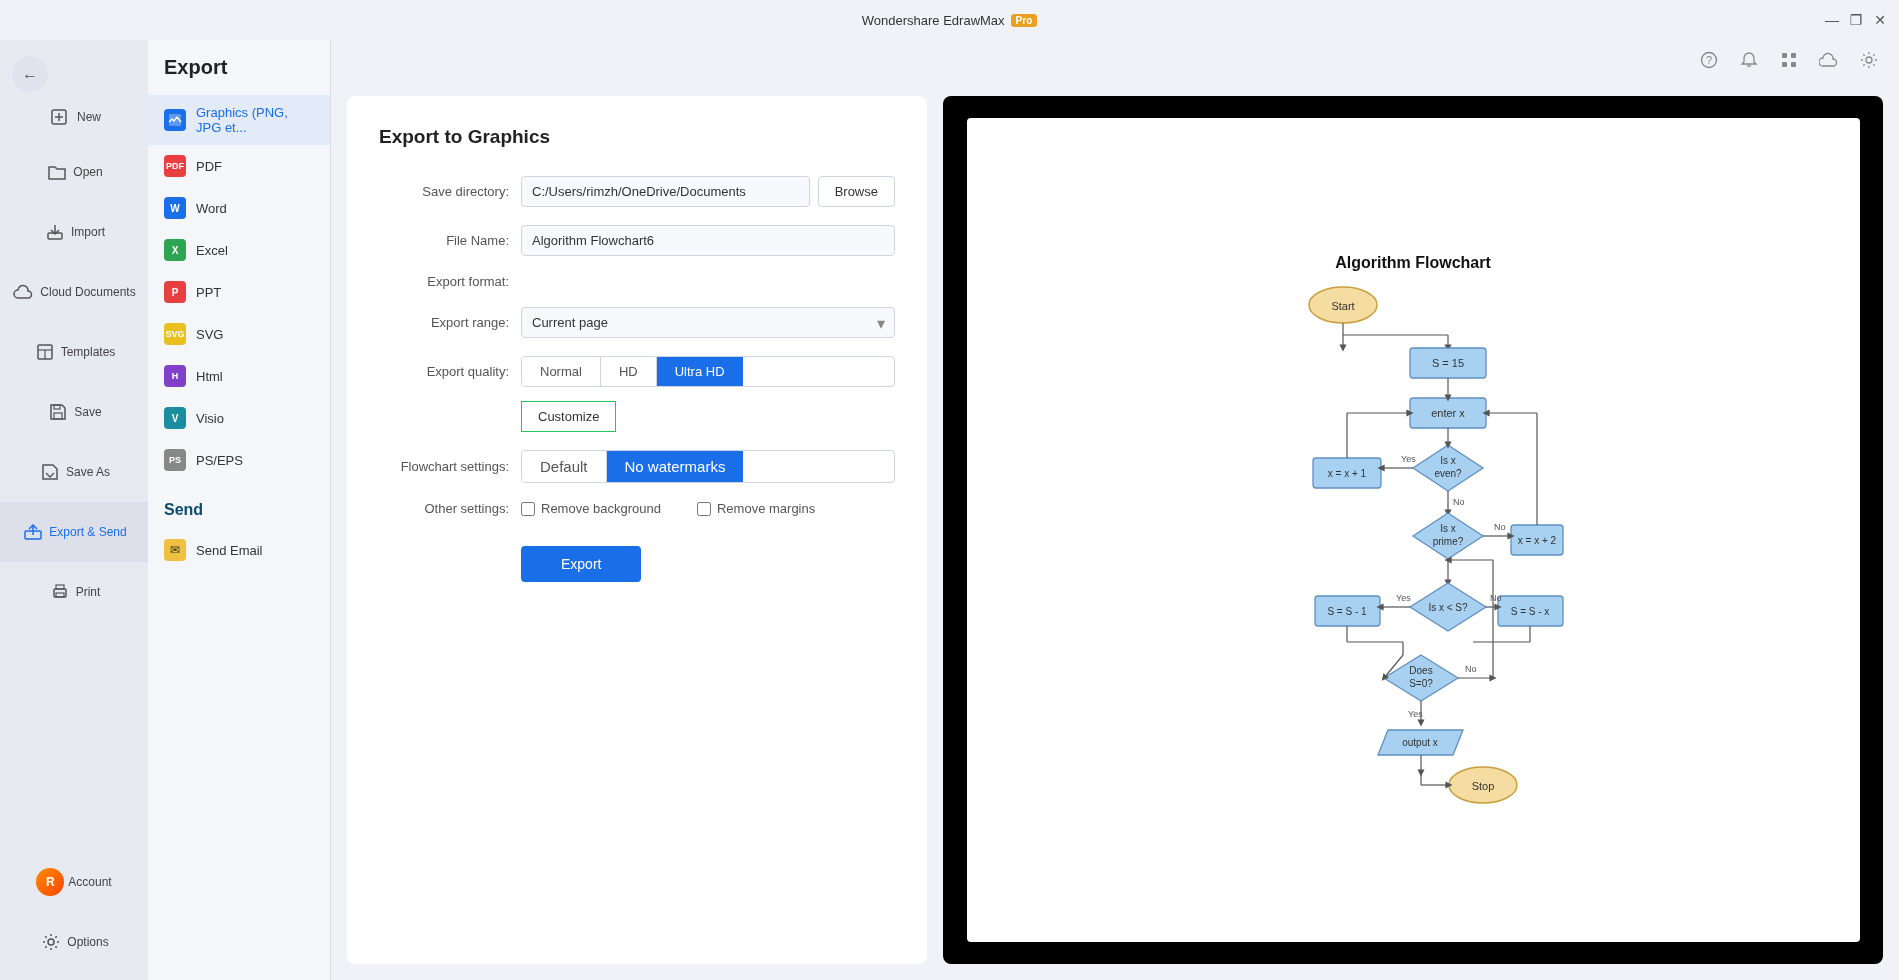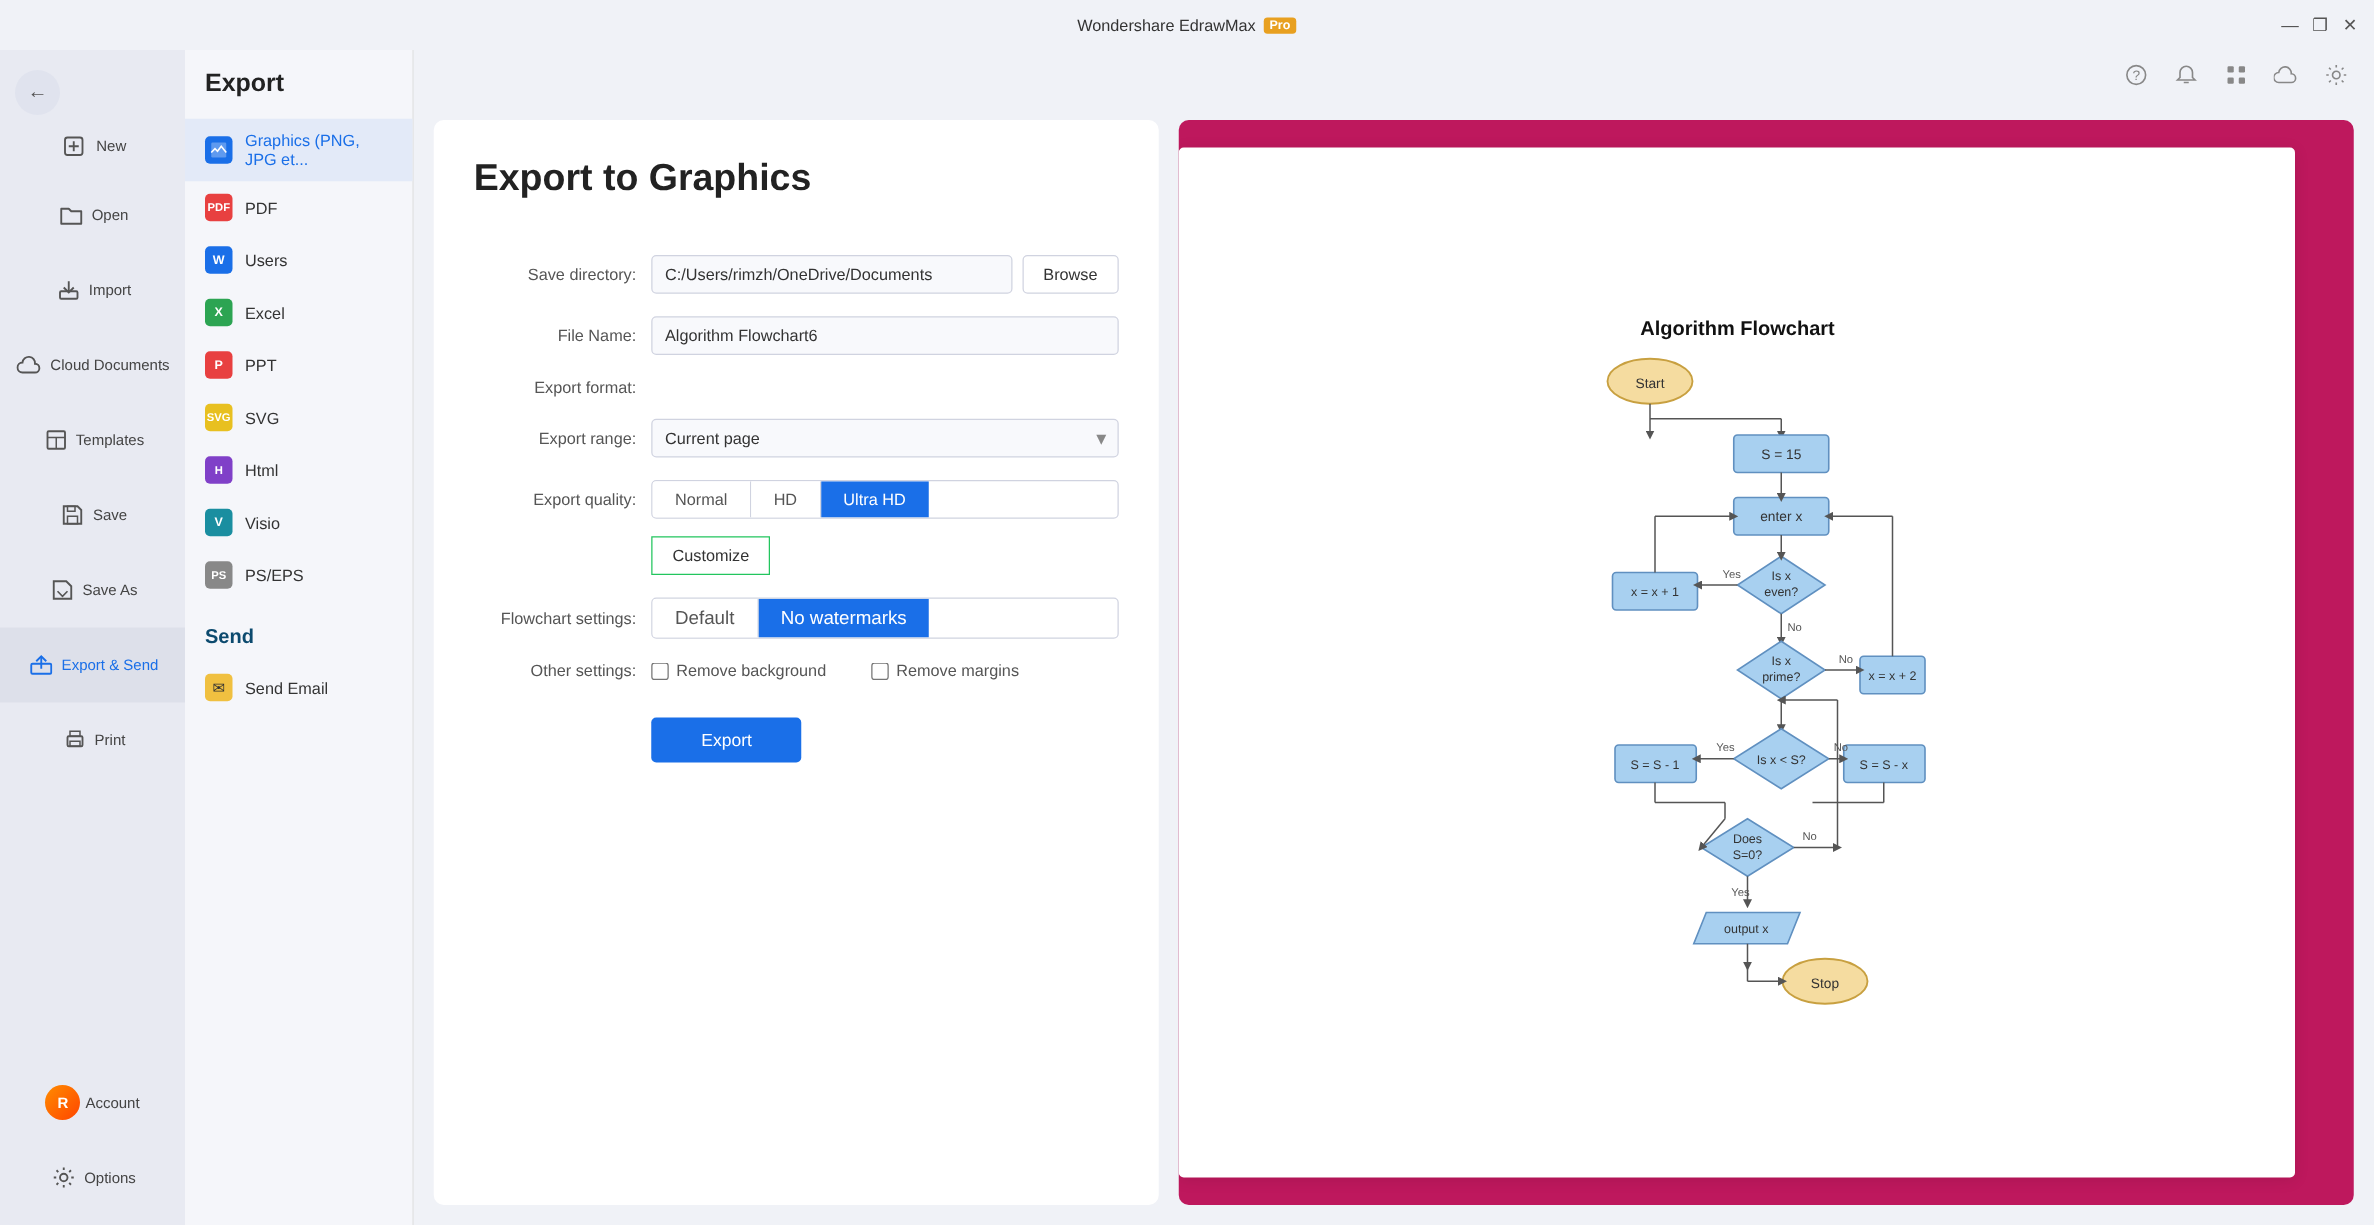--- a/index.html
+++ b/index.html
@@ -189,24 +189,24 @@
     
     .export-form-panel {
       width: 580px;
       background: white;
       border-radius: 8px;
       padding: 30px 32px;
       flex-shrink: 0;
       overflow-y: auto;
     }
     .export-title {
-      font-size: 30px;
+      font-size: 19px;
       font-weight: 600;
       color: #222;
-      margin-bottom: 44px;
+      margin-bottom: 28px;
     }
 
     .form-row {
       display: flex;
       align-items: center;
       margin-bottom: 18px;
       gap: 12px;
     }
     .form-label {
       width: 130px;
@@ -357,25 +357,25 @@
       border-radius: 4px;
       font-size: 14px;
       font-weight: 500;
       cursor: pointer;
       margin-top: 12px;
     }
 
     
     .preview-panel {
       flex: 1;
-      background: #be185d;
+      background: #000000;
       border-radius: 8px;
       display: flex;
       align-items: center;
-      justify-content: flex-start;
+      justify-content: center;
       overflow: hidden;
     }
     .preview-inner {
       background: white;
       border-radius: 4px;
       padding: 30px;
       width: 95%;
       height: 95%;
       display: flex;
       align-items: center;
@@ -579,21 +579,21 @@
       <div class="item-icon icon-red">
         <span style="font-size:9px;font-weight:bold;">PDF</span>
       </div>
       <span>PDF</span>
     </div>
 
     <div class="sidebar-item">
       <div class="item-icon icon-blue">
         <span style="font-size:10px;font-weight:bold;">W</span>
       </div>
-      <span>Users</span>
+      <span>Word</span>
     </div>
 
     <div class="sidebar-item">
       <div class="item-icon icon-green">
         <span style="font-size:10px;font-weight:bold;">X</span>
       </div>
       <span>Excel</span>
     </div>
 
     <div class="sidebar-item">

